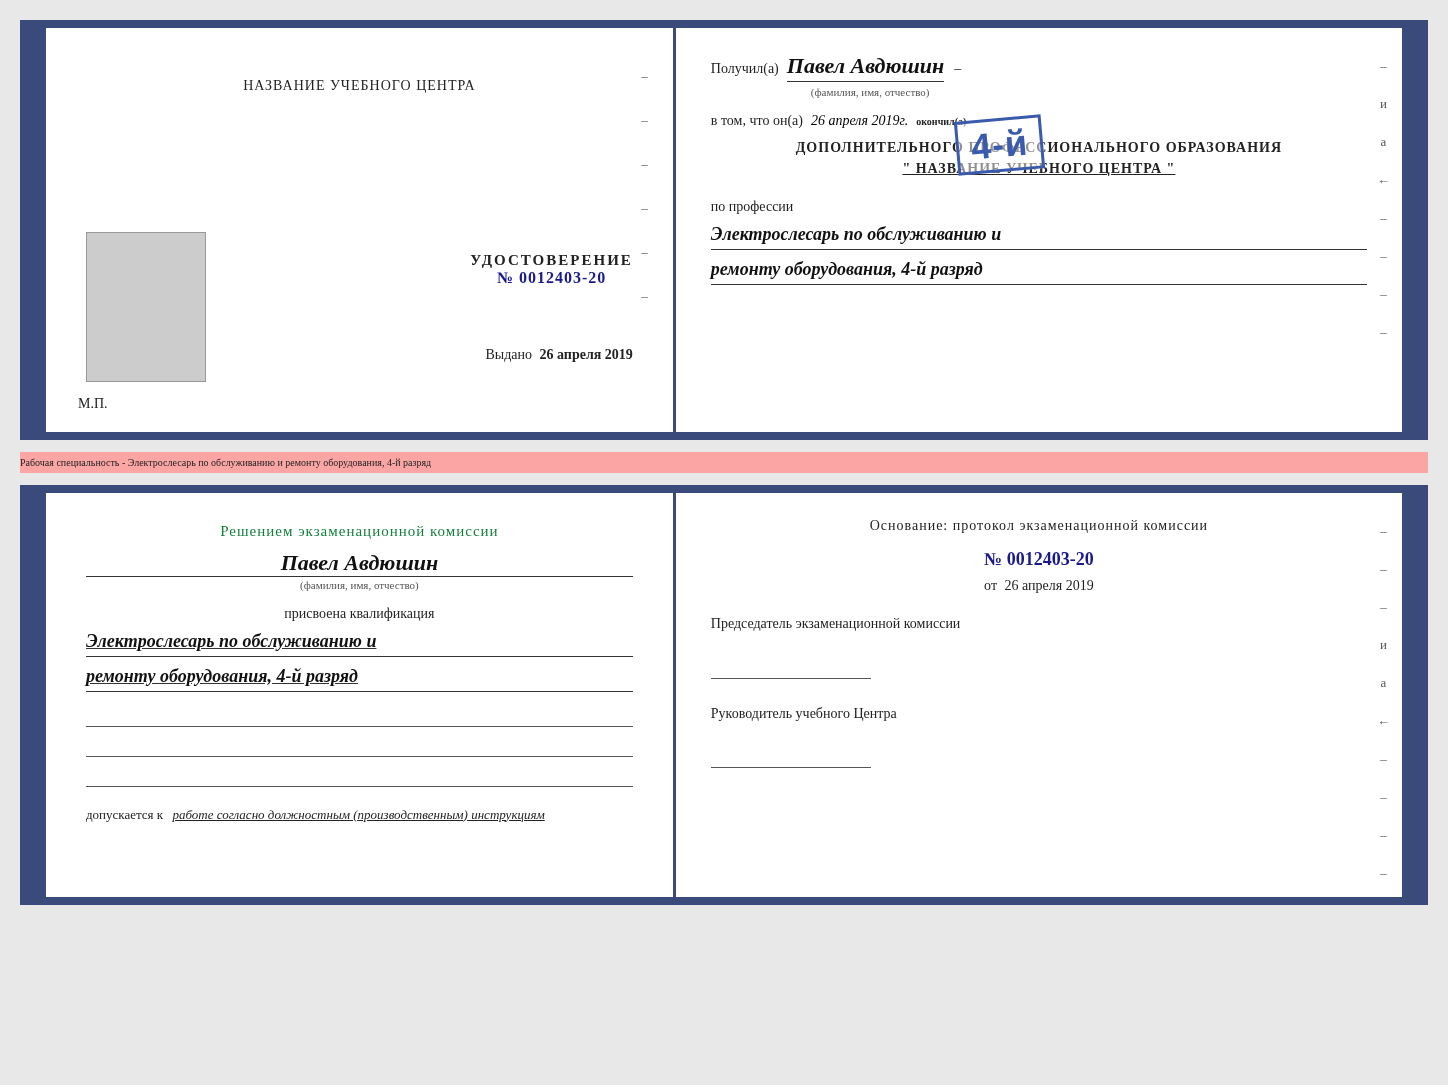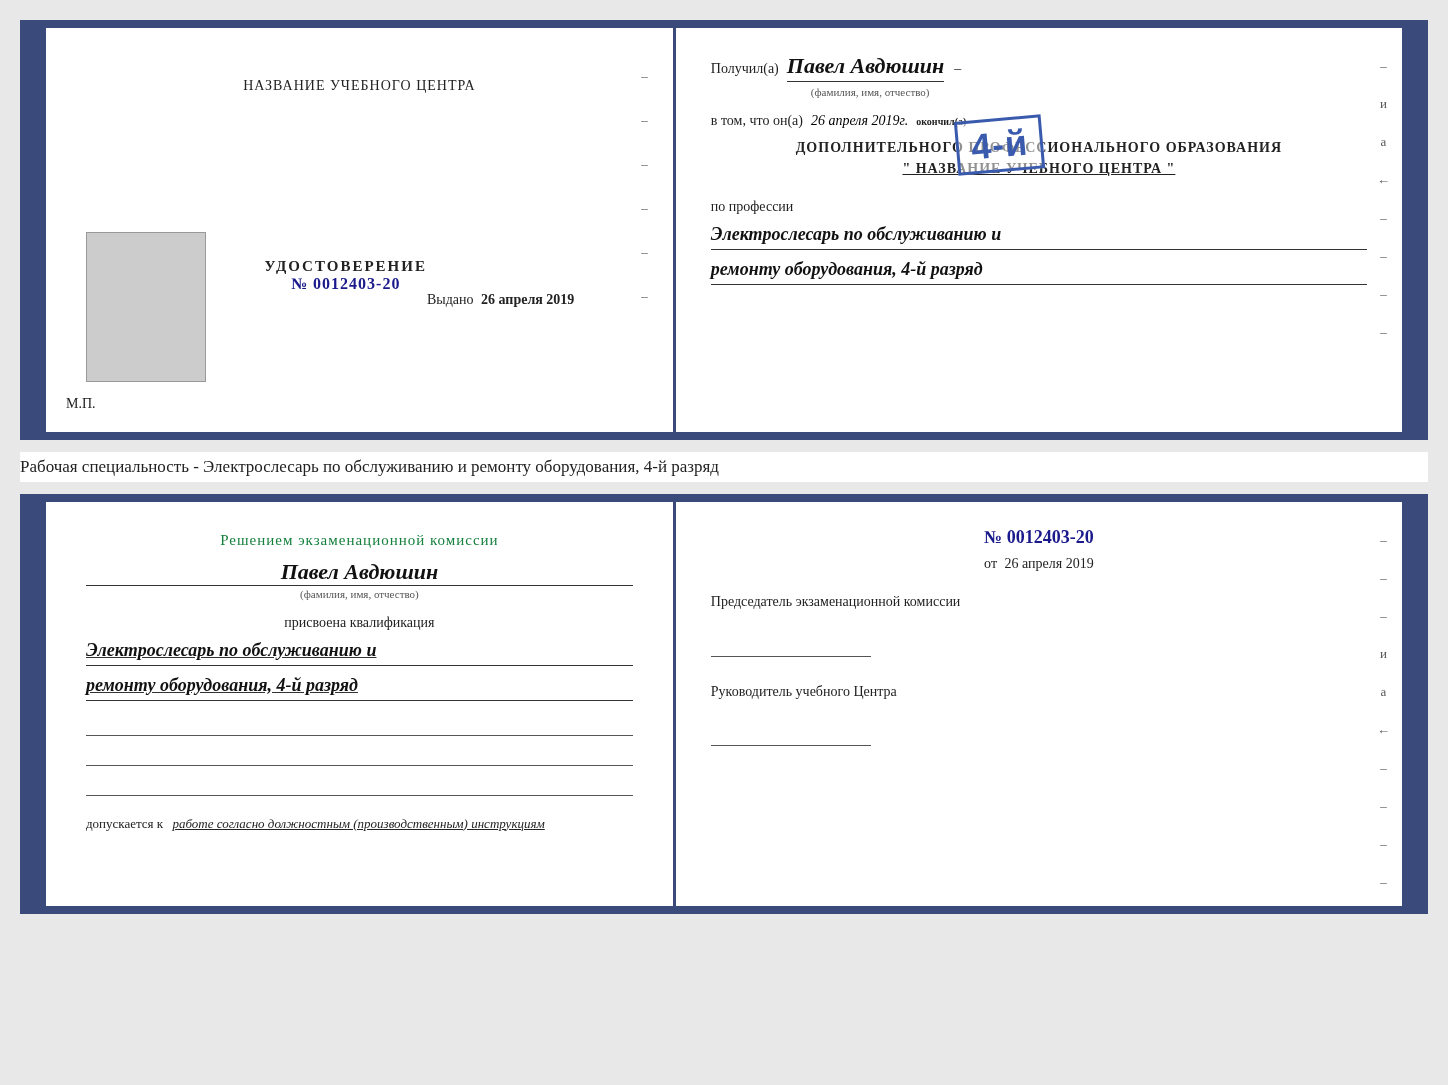--- a/index.html
+++ b/index.html
@@ -98,21 +98,21 @@
       text-align: center;
     }
 
     .issued-line span.date-val {
       font-weight: bold;
     }
 
     .mp-label {
       position: absolute;
       bottom: 20px;
-      left: 20px;
+      left: 32px;
       font-size: 14px;
       color: #222;
     }
 
     .received-name {
       font-size: 22px;
       font-family: 'Brush Script MT', cursive, 'Times New Roman';
       color: #111;
       font-style: italic;
       font-weight: bold;
@@ -179,24 +179,24 @@
       font-family: 'Brush Script MT', cursive, 'Times New Roman';
       font-weight: bold;
       border-bottom: 1px solid #333;
       display: block;
       margin-top: 5px;
       line-height: 1.6;
     }
 
     
     .middle-label {
-      font-size: 17px;
+      font-size: 10px;
       color: #222;
       padding: 5px 0;
-      background: #ffffff;
+      background: #fca5a5;
       font-style: normal;
     }
 
     
     .document-bottom {
       display: flex;
       border: 8px solid #3a4a7a;
       background: #fff;
       position: relative;
       min-height: 420px;
@@ -331,21 +331,21 @@
 <div class="page-wrapper">
 
   <div class="document-top">
     <div class="doc-spine"></div>
 
     <div class="doc-left">
       <div class="center-title">НАЗВАНИЕ УЧЕБНОГО ЦЕНТРА</div>
 
       <div style="display:flex; width:100%; align-items:flex-start; margin-top:10px;">
         <div class="photo-placeholder"></div>
-        <div style="flex:1; display:flex; flex-direction:row; align-items:center; justify-content:center; padding-top:30px;">
+        <div style="flex:1; display:flex; flex-direction:column; align-items:flex-end; justify-content:center; padding-top:30px;">
           <div class="cert-block">
             <div class="cert-title">УДОСТОВЕРЕНИЕ</div>
             <div class="cert-number">№ 0012403-20</div>
           </div>
           <div style="margin-top:30px; text-align:center;">
             <div class="issued-line">
               <span>Выдано</span>
               <span class="date-val" style="margin-left:4px;">26 апреля 2019</span>
             </div>
           </div>
@@ -431,20 +431,21 @@
         <div class="blank-line"></div>
       </div>
 
       <div class="allowed-line" style="margin-top:20px;">
         <span>допускается к</span>
         <span class="allowed-italic" style="margin-left:6px;">работе согласно должностным (производственным) инструкциям</span>
       </div>
     </div>
 
     <div class="doc-bottom-right" style="position:relative;">
+      <div class="basis-title">Основание: протокол экзаменационной  комиссии</div>
 
       <span class="basis-number">№  0012403-20</span>
 
       <div class="from-date">
         <span>от</span>
         <span style="margin-left:4px;">26 апреля 2019</span>
       </div>
 
       <div class="official-block">
         <div class="official-title">Председатель экзаменационной комиссии</div>

